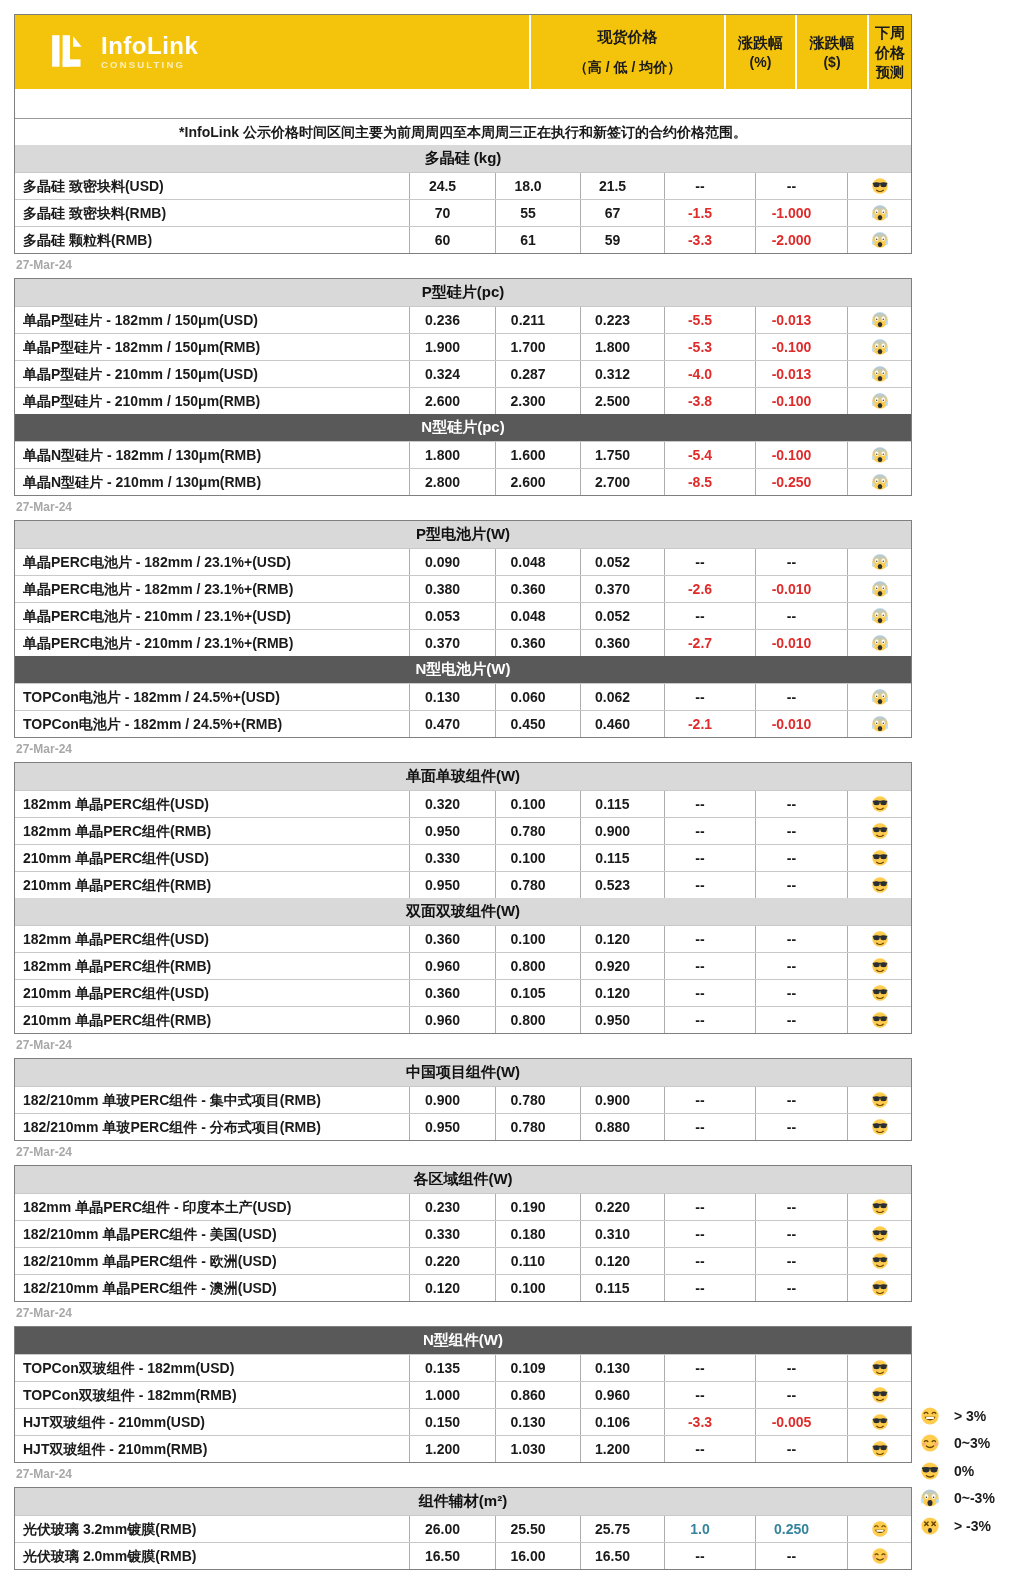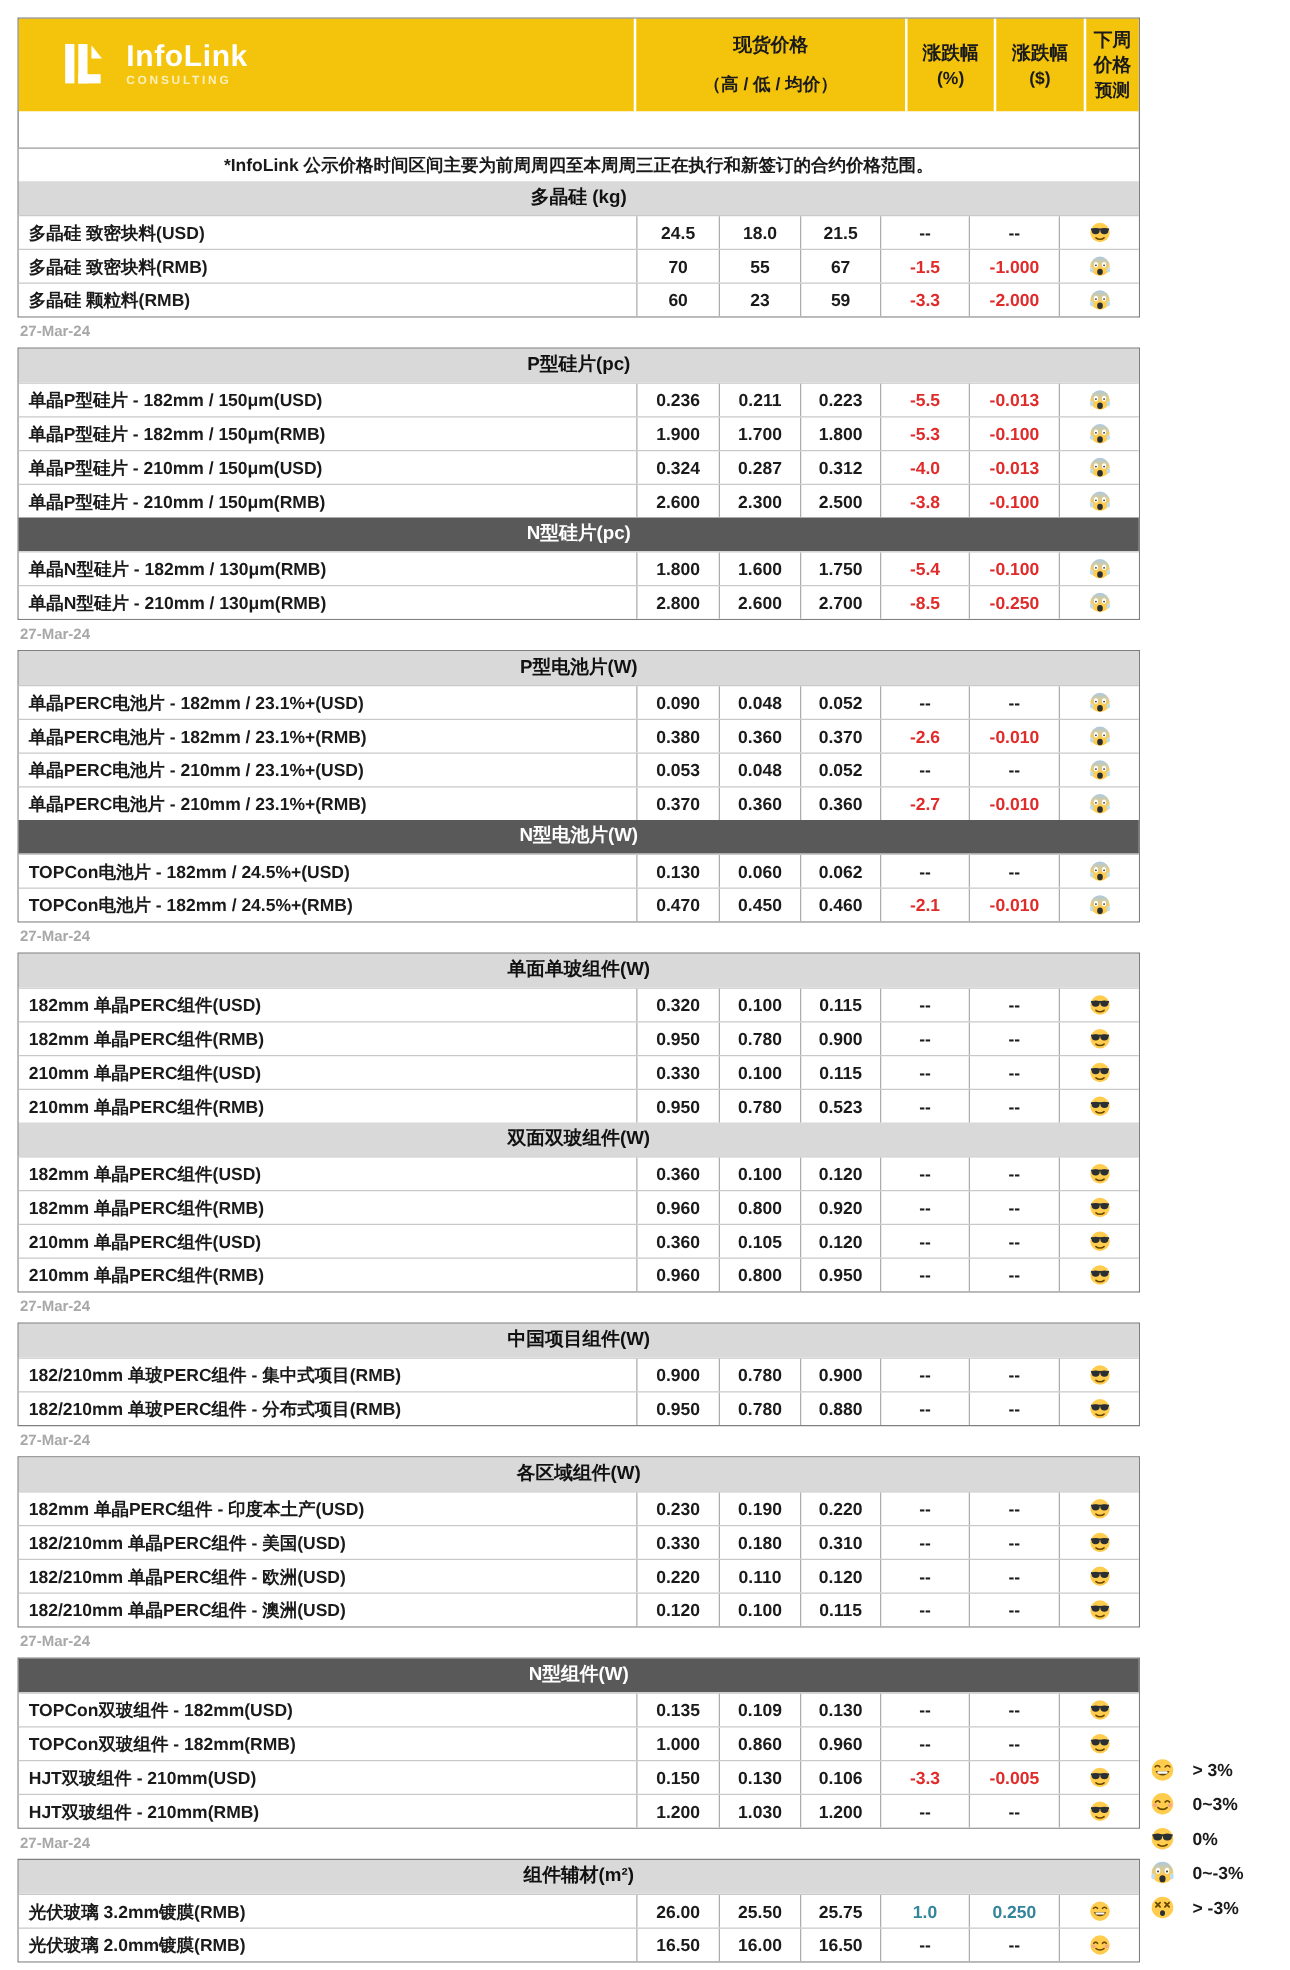--- a/index.html
+++ b/index.html
@@ -12,36 +12,36 @@
     width:1032px;height:1576px;overflow:hidden;position:relative;
     background:#fff;color:#1a1a1a;
     font-family:"Liberation Sans","DejaVu Sans",sans-serif;
   }
   .page{position:absolute;left:14px;top:14px;width:898px;}
   
   .topbar{display:flex;height:74px;background:var(--accent);}
   .topbar .hc{border-left:2px solid #fff;display:flex;flex-direction:column;justify-content:center;text-align:center;font-weight:bold;}
   .hc .l1{font-size:15px;line-height:20px;}
   .hc .l2{font-size:14px;line-height:19px;}
-  .hc-spot{width:217px;gap:11px;}
+  .hc-spot{width:195px;gap:11px;}
   .hc-pct{width:71px;}
   .hc-chg{width:72px;}
   .hc-fc{width:44px;}
   .logo-cell{flex:1;display:flex;align-items:center;padding-left:34px;gap:10px;}
   .logo-text .brand{color:#fff;font-size:24px;font-weight:bold;letter-spacing:.5px;line-height:26px;}
   .logo-text .sub{color:rgba(255,255,255,.72);font-size:9.5px;font-weight:bold;letter-spacing:2.2px;line-height:12px;}
   
   .note{height:27px;line-height:26px;text-align:center;font-weight:bold;font-size:14px;background:#fff;border-top:1px solid #9a9a9a;margin-top:29px;}
   
   .block{border:1px solid var(--blk-border);}
   .page > .topblock{border:1px solid var(--blk-border);}
   .sect{height:27px;line-height:26px;text-align:center;font-weight:bold;font-size:15px;}
   .sect.light{background:var(--light-head);color:#111;}
   .sect.dark{background:var(--dark-head);color:#fff;}
-  .row{display:flex;height:27px;border-top:1px solid var(--row-border);background:#fff;}
+  .row{display:flex;height:27px;border-top:1px solid var(--row-border);background:#fff;gap:20px;}
   .cell{line-height:26px;font-size:14px;}
   .c-name{flex:1;padding-left:8px;font-weight:bold;white-space:nowrap;overflow:hidden;}
   .c-num{text-align:center;border-left:1px solid var(--col-border);font-weight:600;}
   .c-high{width:66px;}
   .c-low{width:65px;}
   .c-avg{width:64px;}
   .c-pct{width:71px;}
   .c-chg{width:72px;}
   .c-fc{width:64px;border-left:1px solid var(--col-border);display:flex;align-items:center;justify-content:center;}
   .neg{color:var(--down);}
@@ -135,21 +135,21 @@
               <ellipse cx="24.5" cy="15.5" rx="3.3" ry="4.5" fill="#FFF"></ellipse>
               <circle cx="11.5" cy="16.5" r="1.4" fill="#292F33"></circle>
               <circle cx="24.5" cy="16.5" r="1.4" fill="#292F33"></circle>
               <ellipse cx="18" cy="27" rx="4.5" ry="5.2" fill="#292F33"></ellipse>
             </svg>
           </div>
         </div>
         <div class="row">
           <div class="cell c-name">多晶硅 颗粒料(RMB)</div>
           <div class="cell c-num c-high">60</div>
-          <div class="cell c-num c-low">23</div>
+          <div class="cell c-num c-low">61</div>
           <div class="cell c-num c-avg">59</div>
           <div class="cell c-num c-pct neg">-3.3</div>
           <div class="cell c-num c-chg neg">-2.000</div>
           <div class="cell c-fc">
             <svg class="emoji" viewBox="0 0 36 36">
               <circle cx="18" cy="18" r="15.5" fill="url(#screamGrad)"></circle>
               <ellipse cx="4.6" cy="23.5" rx="2.7" ry="4.4" fill="#BDDDF4"></ellipse>
               <ellipse cx="31.4" cy="23.5" rx="2.7" ry="4.4" fill="#BDDDF4"></ellipse>
               <ellipse cx="11.5" cy="15.5" rx="3.3" ry="4.5" fill="#FFF"></ellipse>
               <ellipse cx="24.5" cy="15.5" rx="3.3" ry="4.5" fill="#FFF"></ellipse>

